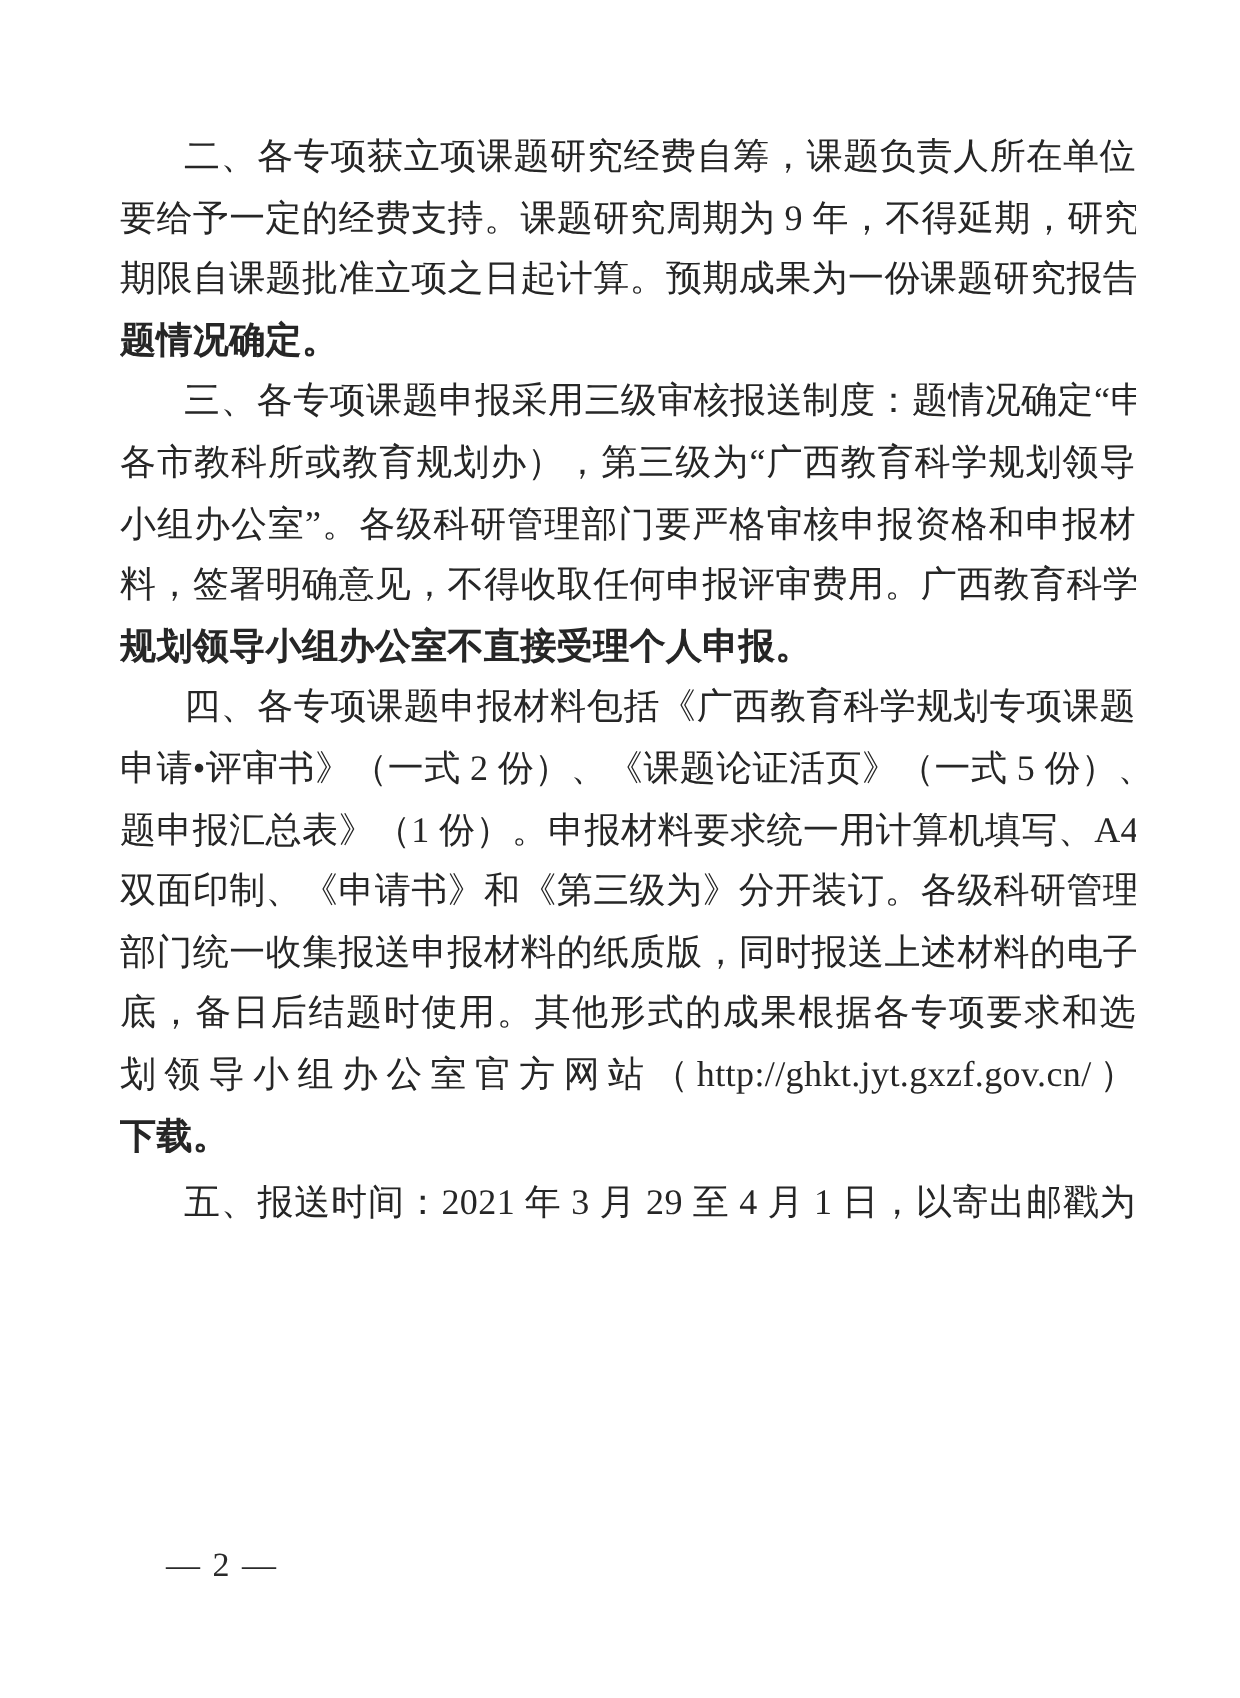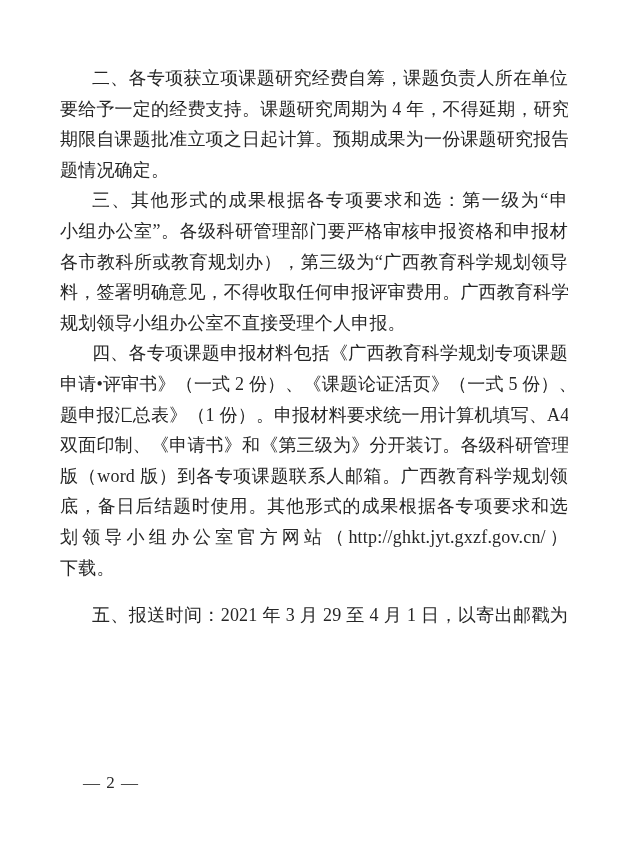--- a/index.html
+++ b/index.html
@@ -22,74 +22,75 @@
     width: 508px;
     color: #262626;
     font-size: 18px;
   }
   .paragraph {
     margin: 0;
     padding: 0;
   }
   
   .paragraph:nth-child(4) {
-    margin-top: 17px;
+    margin-top: 3px;
   }
   .line {
     line-height: 30.6px;
     height: 30.6px;
     white-space: nowrap;
     overflow: hidden;
     letter-spacing: 0.2px;
     text-align: justify;
     text-align-last: justify;
     text-justify: inter-character;
   }
   .line.indent {
     text-indent: 32px;
   }
   .line.lastline {
     text-align: center;
     text-align-last: left;
+    font-weight: bold;
   }
   .footer {
     position: absolute;
     left: 83px;
     top: 771px;
     font-size: 17px;
     line-height: 24px;
     color: #2a2a2a;
     letter-spacing: 1px;
     font-family: "Liberation Serif", serif;
   }
 </style>
 </head>
 <body>
 
 <div class="page">
   <div class="doc-body" id="doc-body">
       <div class="paragraph">
         <div class="line indent">二、各专项获立项课题研究经费自筹，课题负责人所在单位</div>
-        <div class="line">要给予一定的经费支持。课题研究周期为 4 年，不得延期，研究</div>
+        <div class="line">要给予一定的经费支持。课题研究周期为 9 年，不得延期，研究</div>
         <div class="line">期限自课题批准立项之日起计算。预期成果为一份课题研究报告</div>
         <div class="line lastline">题情况确定。</div>
       </div>
       <div class="paragraph">
-        <div class="line indent">三、其他形式的成果根据各专项要求和选：第一级为“申</div>
+        <div class="line indent">三、各专项课题申报采用三级审核报送制度：题情况确定“申</div>
+        <div class="line">各市教科所或教育规划办），第三级为“广西教育科学规划领导</div>
         <div class="line">小组办公室”。各级科研管理部门要严格审核申报资格和申报材</div>
-        <div class="line">各市教科所或教育规划办），第三级为“广西教育科学规划领导</div>
         <div class="line">料，签署明确意见，不得收取任何申报评审费用。广西教育科学</div>
         <div class="line lastline">规划领导小组办公室不直接受理个人申报。</div>
       </div>
       <div class="paragraph">
         <div class="line indent">四、各专项课题申报材料包括《广西教育科学规划专项课题</div>
         <div class="line">申请•评审书》（一式 2 份）、《课题论证活页》（一式 5 份）、《课</div>
         <div class="line">题申报汇总表》（1 份）。申报材料要求统一用计算机填写、A4 纸</div>
         <div class="line">双面印制、《申请书》和《第三级为》分开装订。各级科研管理</div>
-        <div class="line">版（word 版）到各专项课题联系人邮箱。广西教育科学规划领</div>
+        <div class="line">部门统一收集报送申报材料的纸质版，同时报送上述材料的电子</div>
         <div class="line">底，备日后结题时使用。其他形式的成果根据各专项要求和选</div>
         <div class="line">划领导小组办公室官方网站（http://ghkt.jyt.gxzf.gov.cn/）</div>
         <div class="line lastline">下载。</div>
       </div>
       <div class="paragraph">
         <div class="line indent">五、报送时间：2021 年 3 月 29 至 4 月 1 日，以寄出邮戳为</div>
       </div>
     </div>
   <div class="footer">— 2 —</div>
 </div>

